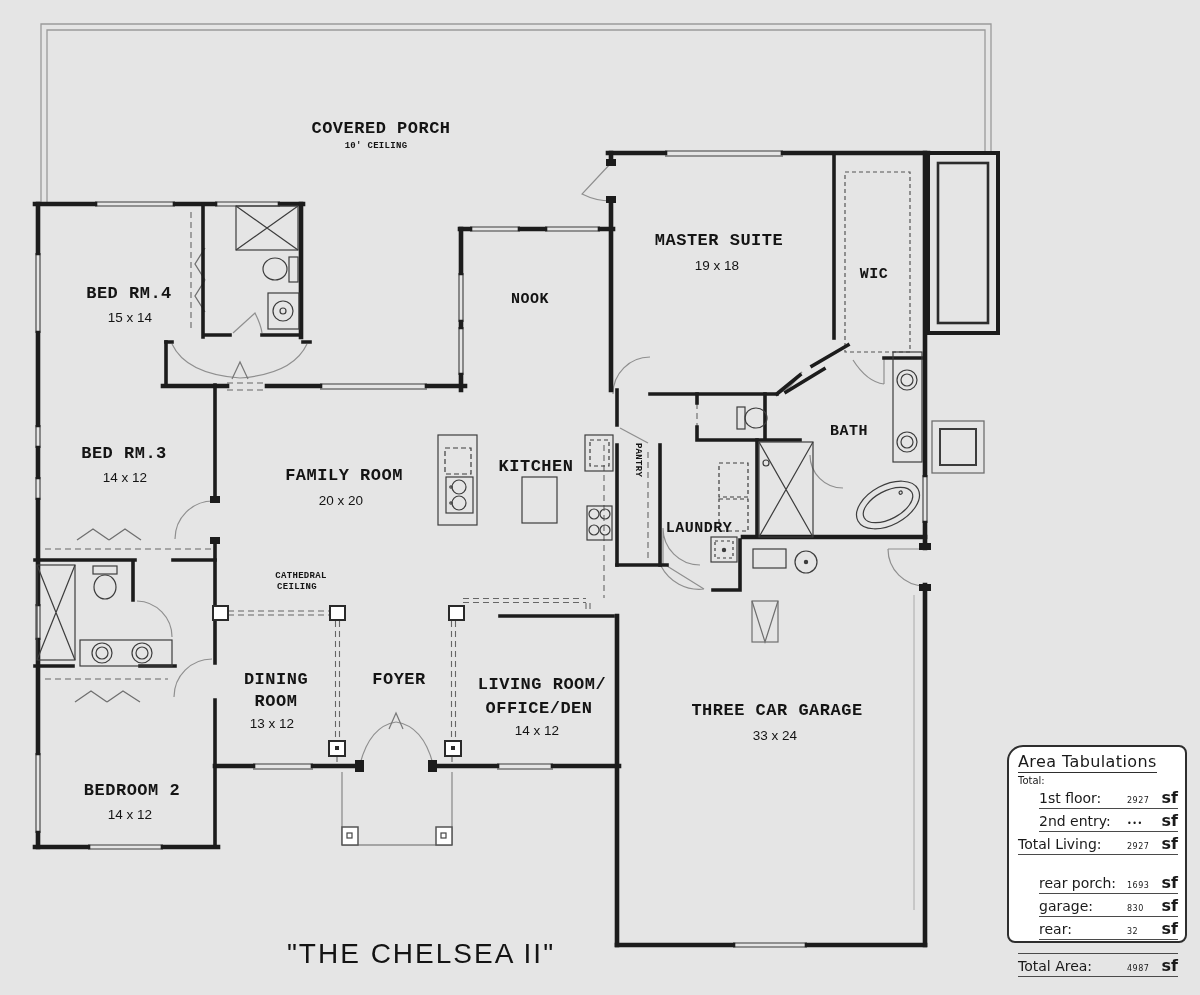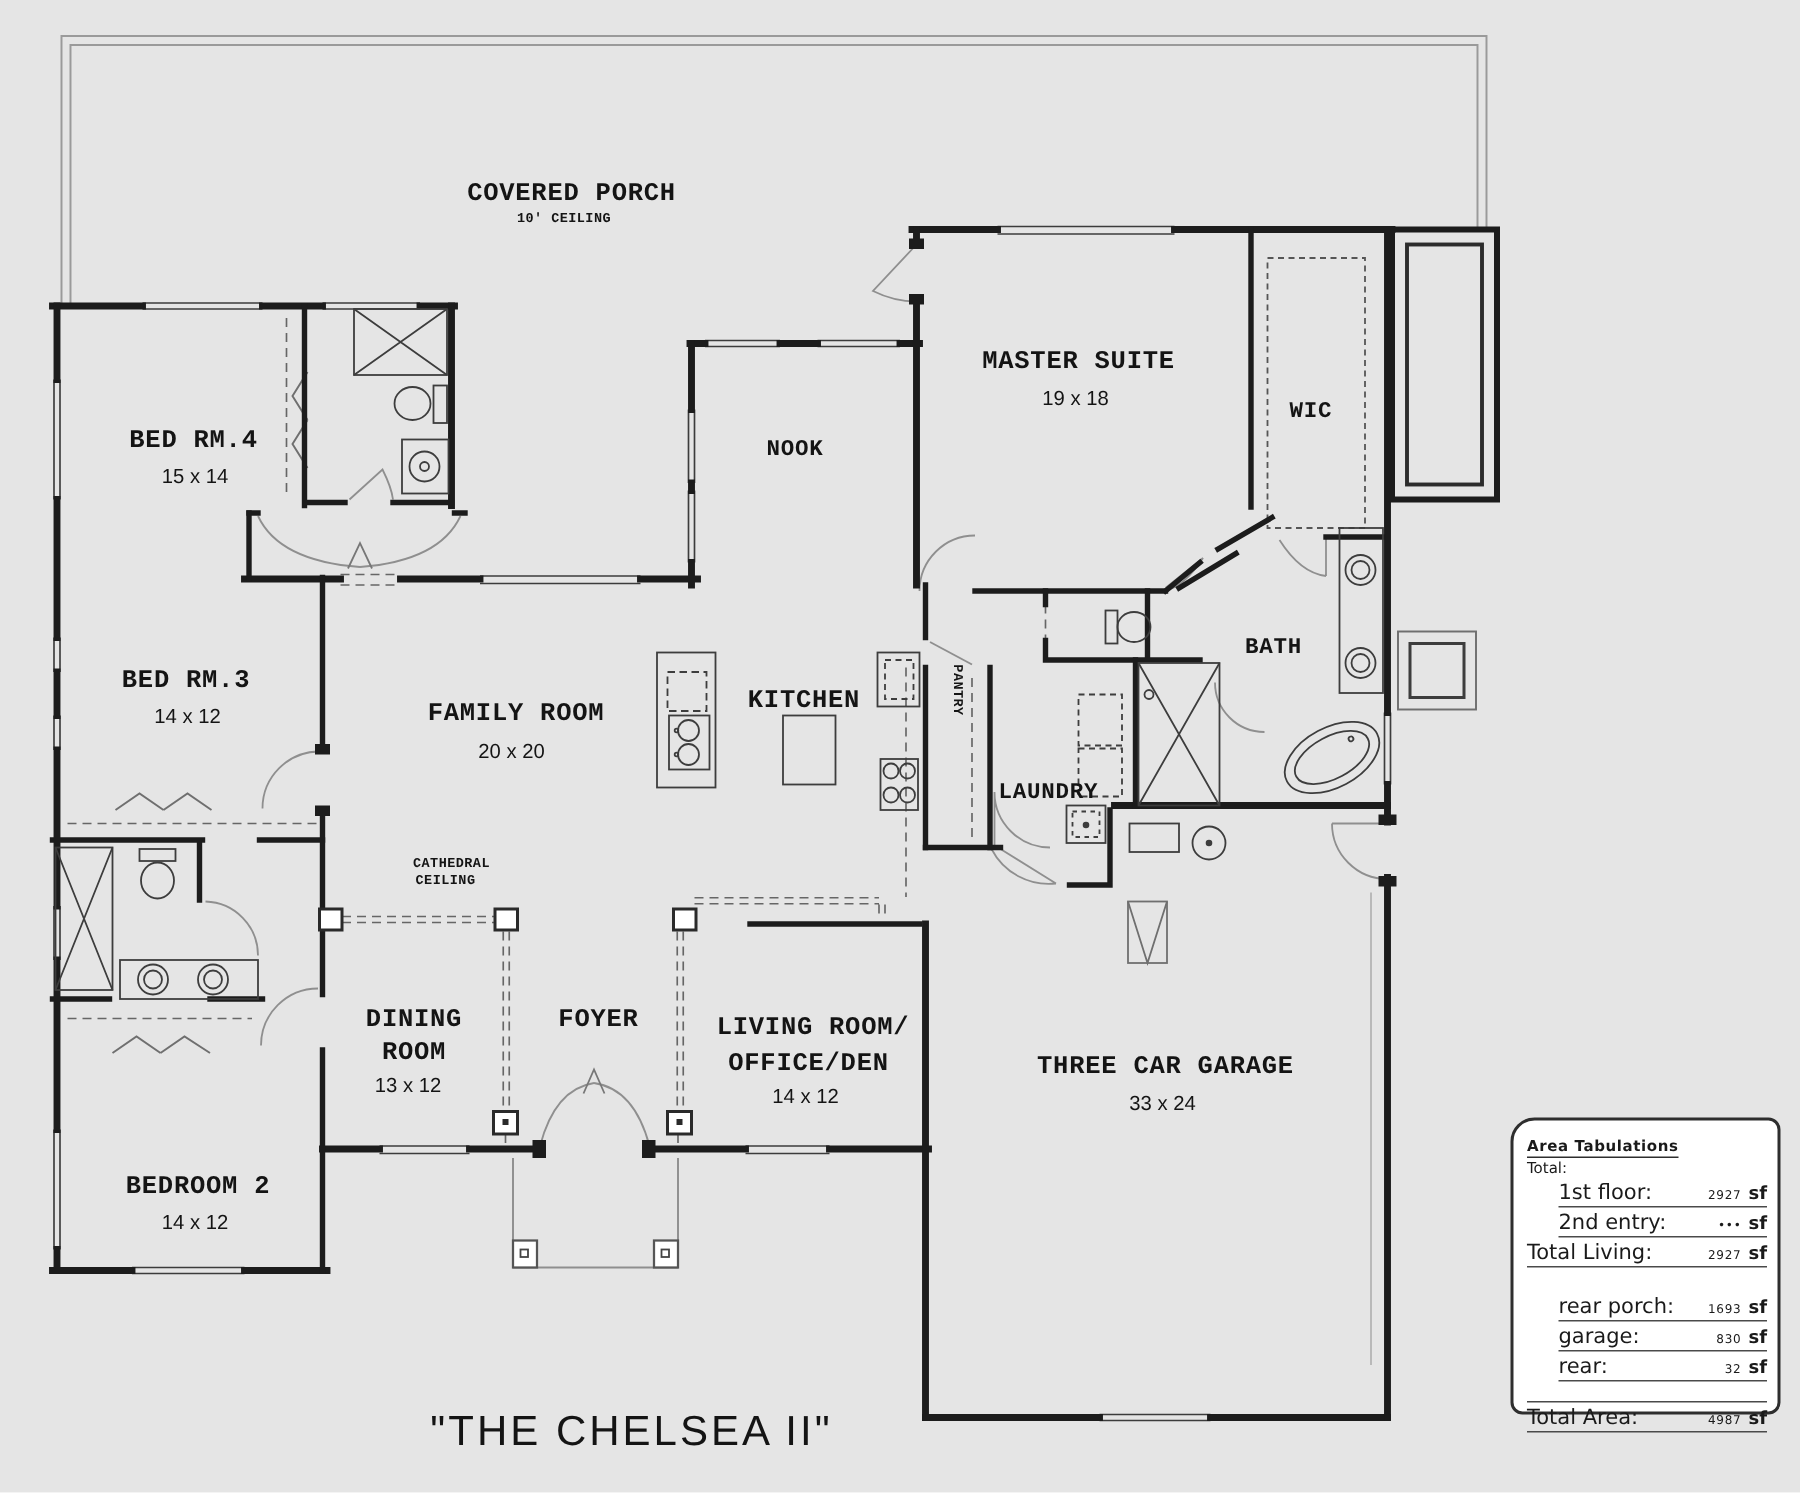--- a/index.html
+++ b/index.html
@@ -11,29 +11,29 @@
   .room{font-family:"Liberation Mono",monospace;font-weight:bold;font-size:17px;letter-spacing:.5px;}
   .room-sm{font-family:"Liberation Mono",monospace;font-weight:bold;font-size:15px;letter-spacing:.5px;}
   .dims{font-family:"Liberation Sans",sans-serif;font-size:13.5px;}
   .tiny{font-family:"Liberation Mono",monospace;font-weight:bold;font-size:9px;letter-spacing:.3px;}
   .plan-title{font-family:"Liberation Sans",sans-serif;font-size:28px;letter-spacing:2px;}
   
   .tab-panel{position:absolute;left:1007px;top:745px;width:180px;height:198px;
              border:2px solid #2e2e2e;border-radius:16px 8px 8px 8px;background:#fff;
              font-family:"DejaVu Sans",sans-serif;color:#1a1a1a;box-sizing:border-box;}
   .tab-title-wrap{margin:5px 8px 2px 9px;}
-  .tab-title{display:inline-block;font-size:10px;font-weight:bold;letter-spacing:.4px;
+  .tab-title{display:inline-block;font-size:16px;font-weight:normal;letter-spacing:.4px;
              border-bottom:1.6px solid #2e2e2e;padding-bottom:1px;}
   .tab-sub{font-size:10px;margin:1px 8px 0 9px;}
   .tab-row{display:flex;align-items:baseline;border-bottom:1px solid #4a4a4a;
            margin:0 7px 0 9px;padding:2px 0 1px;}
   .tab-row.indent{margin-left:30px;}
   .tab-row .lbl{flex:1;font-size:14px;white-space:nowrap;}
-  .tab-row .val{width:34px;text-align:right;font-size:8px;letter-spacing:.5px;}
-  .tab-row .unit{width:17px;text-align:right;font-size:12px;font-weight:600;}
+  .tab-row .val{width:34px;text-align:left;font-size:8px;letter-spacing:.5px;}
+  .tab-row .unit{width:17px;text-align:right;font-size:16px;font-weight:600;}
   .tab-gap{height:16px;}
   .tab-rule{height:13px;border-bottom:1px solid #4a4a4a;margin:0 7px 0 9px;}
 </style>
 </head>
 <body>
 
 <div class="sheet">
 <svg width="1200" height="995" viewBox="0 0 1200 995">
 
   <g stroke="#9a9a9a" stroke-width="1.3" fill="none">

